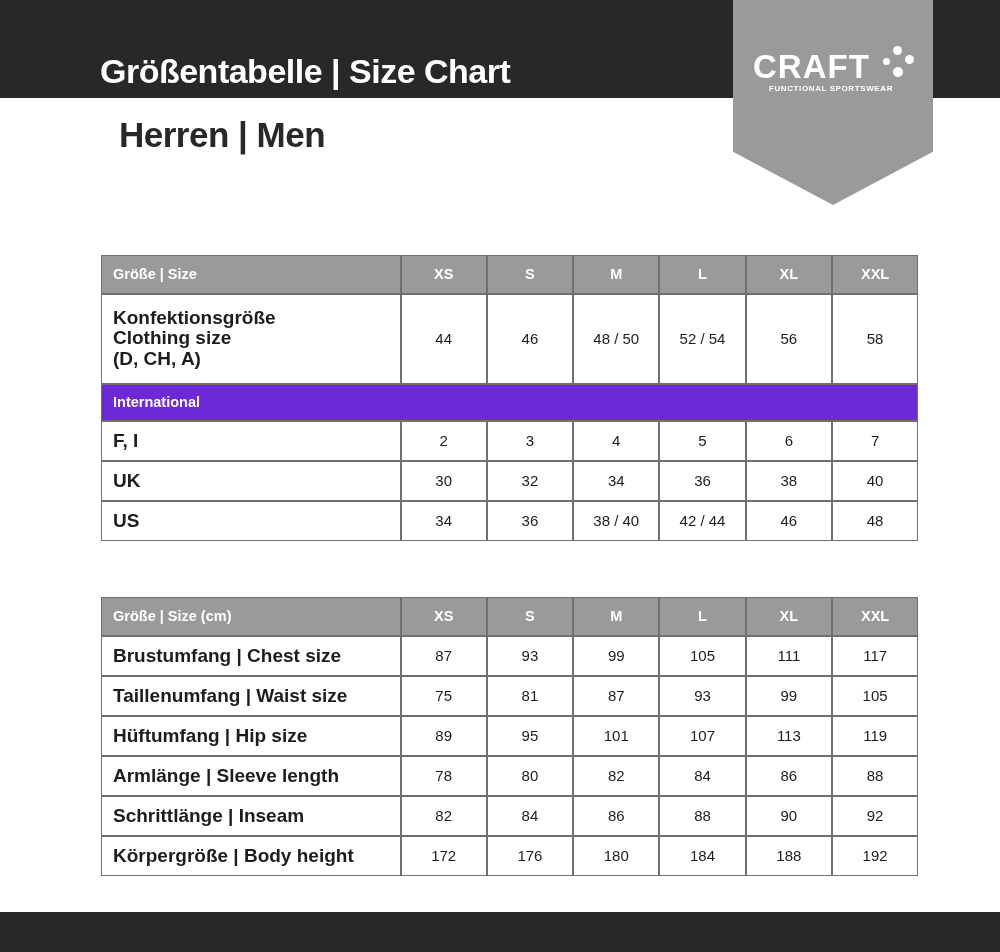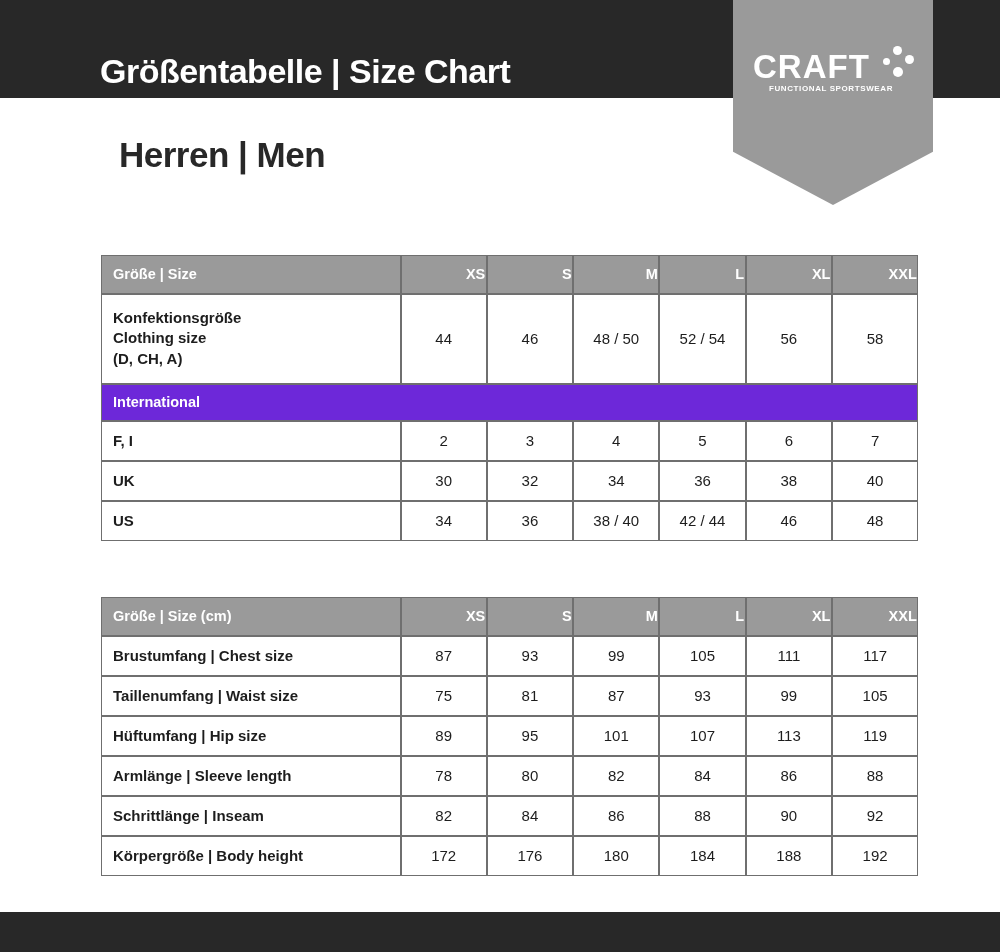--- a/index.html
+++ b/index.html
@@ -117,21 +117,21 @@
     outline: 1px solid #6f6f6f;
     outline-offset: -1px;
   }
 
   .hdr th {
     background: #9a9a9a;
     color: #ffffff;
     font-weight: bold;
     font-size: 14.5px;
     height: 36px;
-    text-align: right;
+    text-align: center;
     vertical-align: middle;
   }
   .hdr th.label {
     text-align: left;
     padding-left: 12px;
   }
   .sectionrow td {
     background: #6d28d9;
     color: #ffffff;
     font-weight: bold;
@@ -144,36 +144,36 @@
     background: #ffffff;
     height: 37px;
     text-align: center;
     vertical-align: middle;
     font-size: 15px;
   }
   .row td.label {
     text-align: left;
     padding-left: 12px;
     font-weight: bold;
-    font-size: 15px;
+    font-size: 19px;
   }
   .row.tall td { height: 87px; }
   .row td.label .multi {
     line-height: 20.5px;
   }
 </style>
 </head>
 <body>
 
 <div class="header-bar"></div>
 
 <div class="header-titles">
   <div class="title-main">Größentabelle | Size Chart</div>
 </div>
-<div style="position:absolute;left:119px;top:113px;margin-top:20px;">
+<div style="position:absolute;left:119px;top:113px;">
   <div class="title-sub">Herren | Men</div>
 </div>
 
 <div class="logo-banner">
   <div class="flag"></div>
   <div class="logo-wordmark">CRAFT</div>
   <div class="logo-tagline">FUNCTIONAL SPORTSWEAR</div>
   <div class="logo-dots">
     <i class="dot1"></i>
       <i class="dot2"></i>

